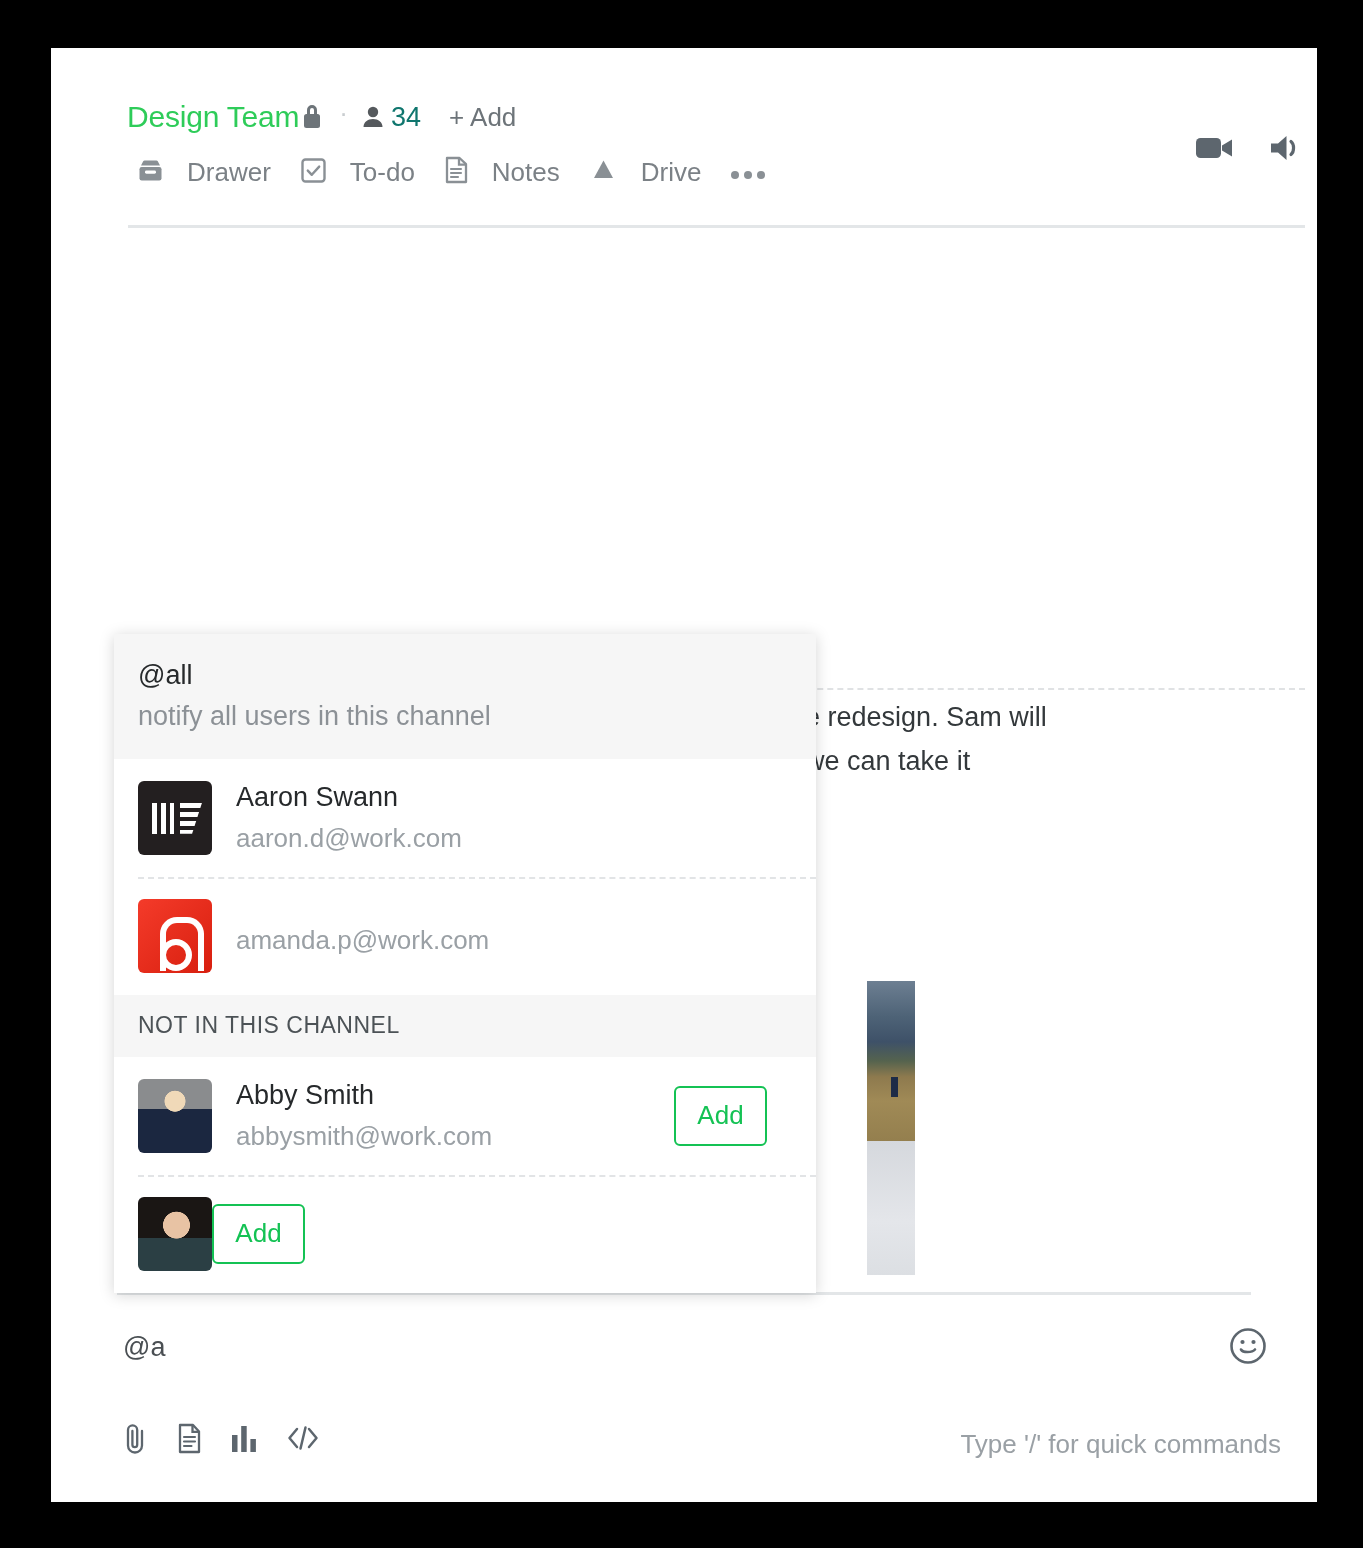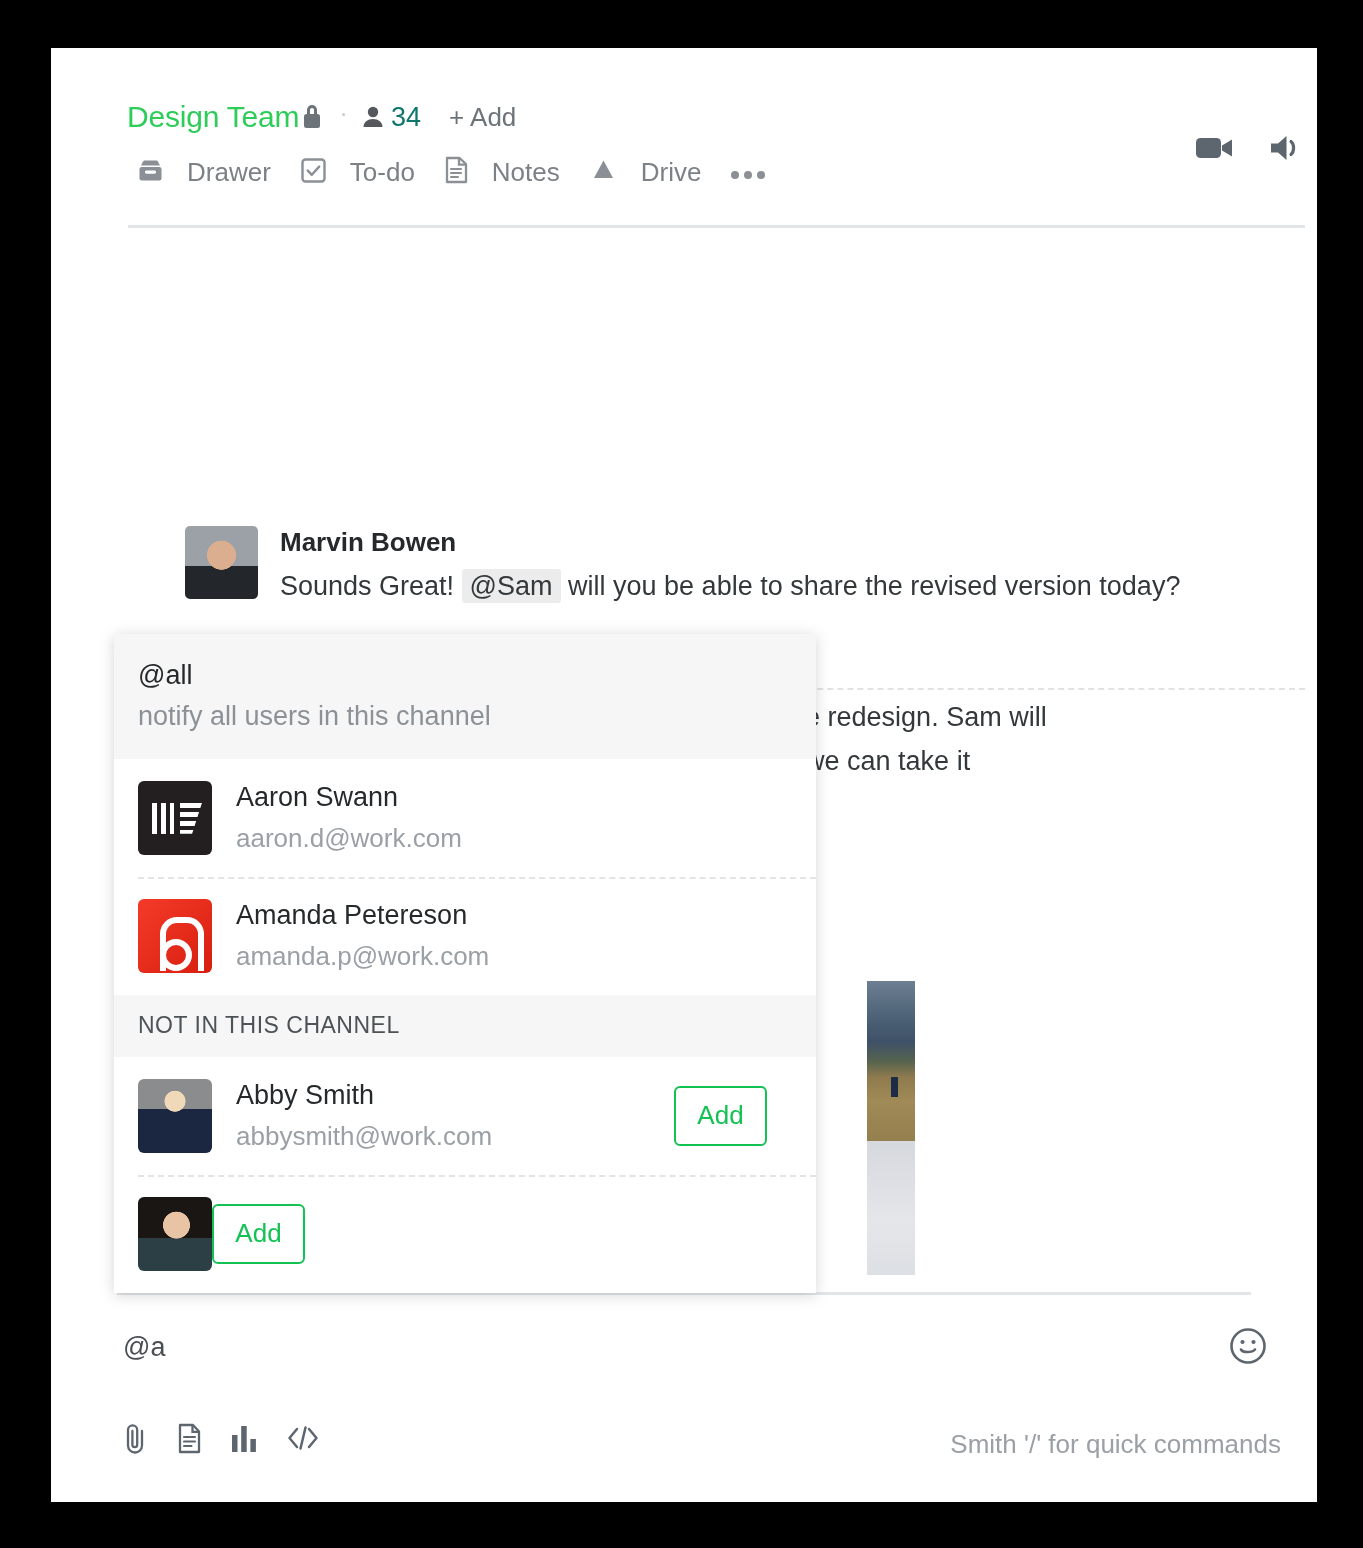--- a/index.html
+++ b/index.html
@@ -300,27 +300,20 @@
           <path d="M24 9.5c3.4 2.6 3.4 10.4 0 13" fill="none" stroke="#5d666e" stroke-width="3.2" stroke-linecap="round"></path>
         </svg>
       </span>
     </div>
 
     <div id="header-divider"></div>
   </div>
 
   <div id="message-list">
 
-    <div class="message" id="message-1">
-      <div class="msg-avatar av-marvin"></div>
-      <div class="msg-body">
-        <div class="msg-author">Marvin Bowen</div>
-        <div class="msg-text"><span>Sounds Great! </span><span class="mention">@Sam</span><span> will you be able to share the revised version today?</span></div>
-      </div>
-    </div>
 
     <div id="msg-divider-1"></div>
 
     <div class="message" id="message-2">
       <div class="msg-body" style="margin-left:560px;">
         <div class="msg-text">on the redesign. Sam will</div>
         <div class="msg-text">then we can take it</div>
       </div>
     </div>
 
@@ -341,21 +334,20 @@
       <div class="member-avatar av-aaron"></div>
       <div class="member-info">
         <div class="member-name">Aaron Swann</div>
         <div class="member-email">aaron.d@work.com</div>
       </div>
     </div>
 
     <div class="member-row">
       <div class="member-avatar av-amanda"></div>
       <div class="member-info">
-        <div class="member-name">Amanda Petereson</div>
         <div class="member-email">amanda.p@work.com</div>
       </div>
     </div>
 
     <div id="not-in-channel-header">NOT IN THIS CHANNEL</div>
 
     <div class="member-row">
       <div class="member-avatar av-abby"></div>
       <div class="member-info">
         <div class="member-name">Abby Smith</div>
@@ -407,16 +399,16 @@
       </span>
       <span class="comp-icon">
         <svg width="34" height="30" viewBox="0 0 34 30">
           <path d="M11 6 3.5 15 11 24" fill="none" stroke="#5d666e" stroke-width="2.5" stroke-linecap="round" stroke-linejoin="round"></path>
           <path d="M23 6l7.5 9L23 24" fill="none" stroke="#5d666e" stroke-width="2.5" stroke-linecap="round" stroke-linejoin="round"></path>
           <path d="M19.5 4.5 14.5 25.5" fill="none" stroke="#5d666e" stroke-width="2.5" stroke-linecap="round"></path>
         </svg>
       </span>
     </div>
 
-    <div id="quick-commands-hint">Smith '/' for quick commands</div>
+    <div id="quick-commands-hint">Type '/' for quick commands</div>
   </div>
 
 </div>
 
 </body></html>

